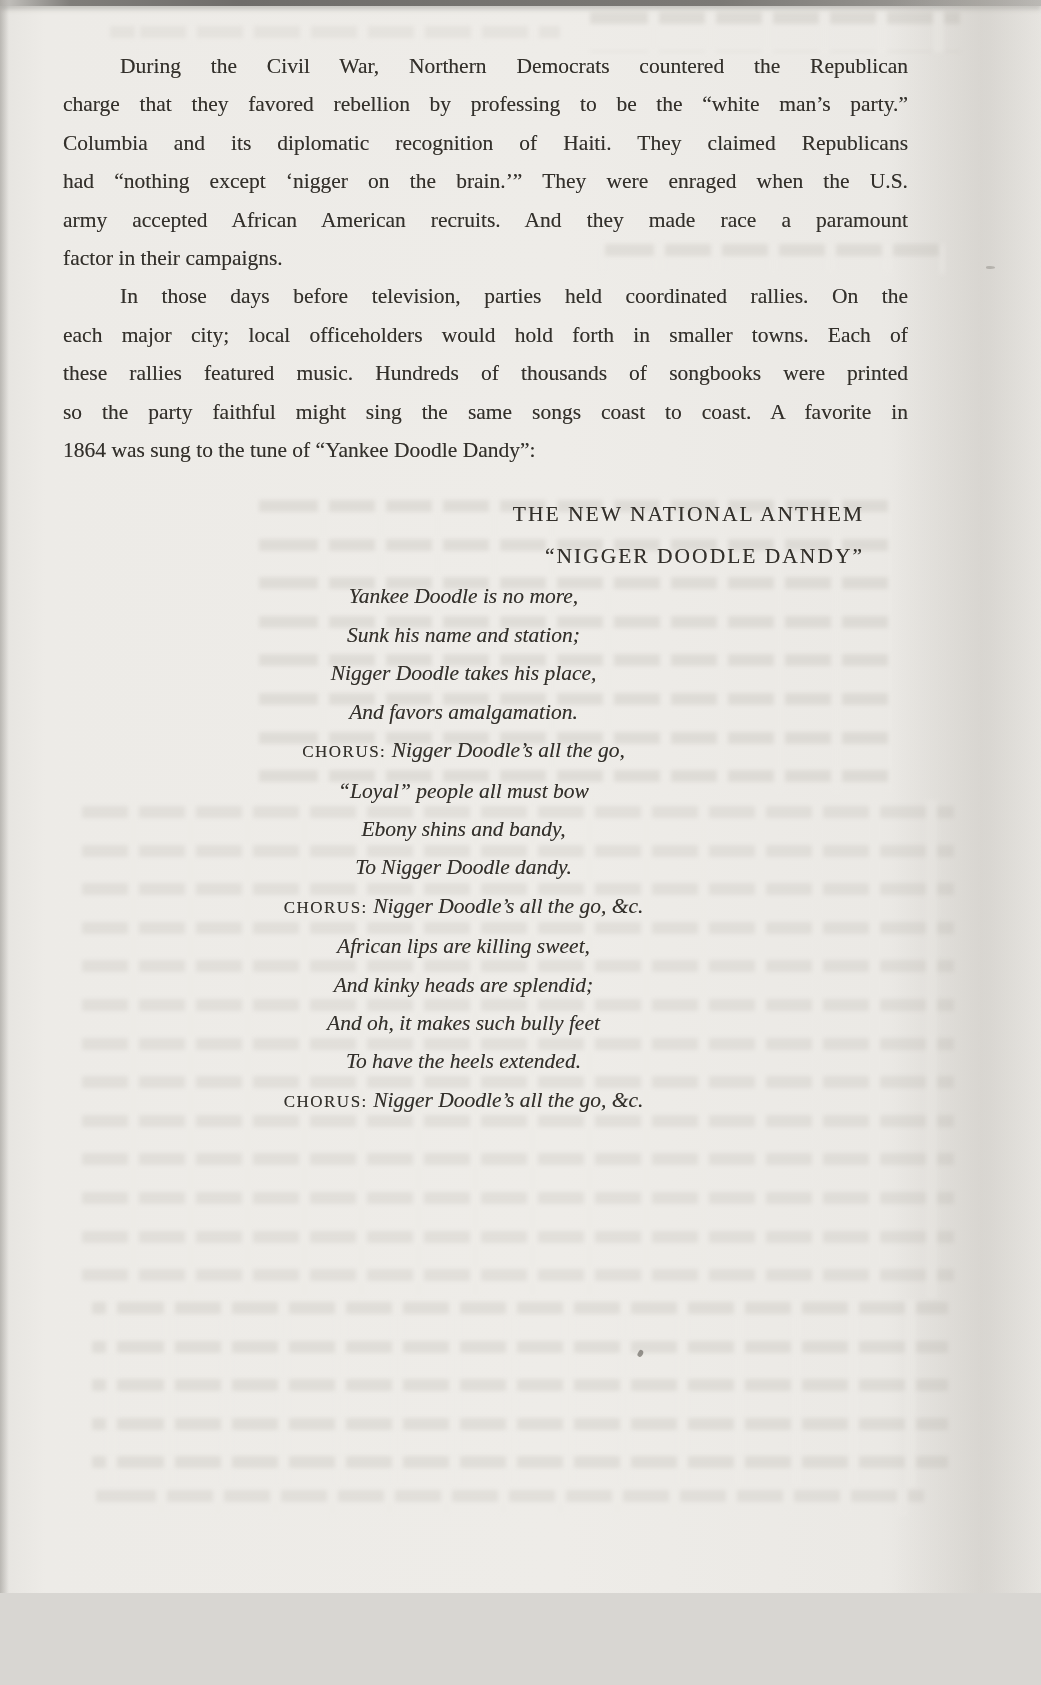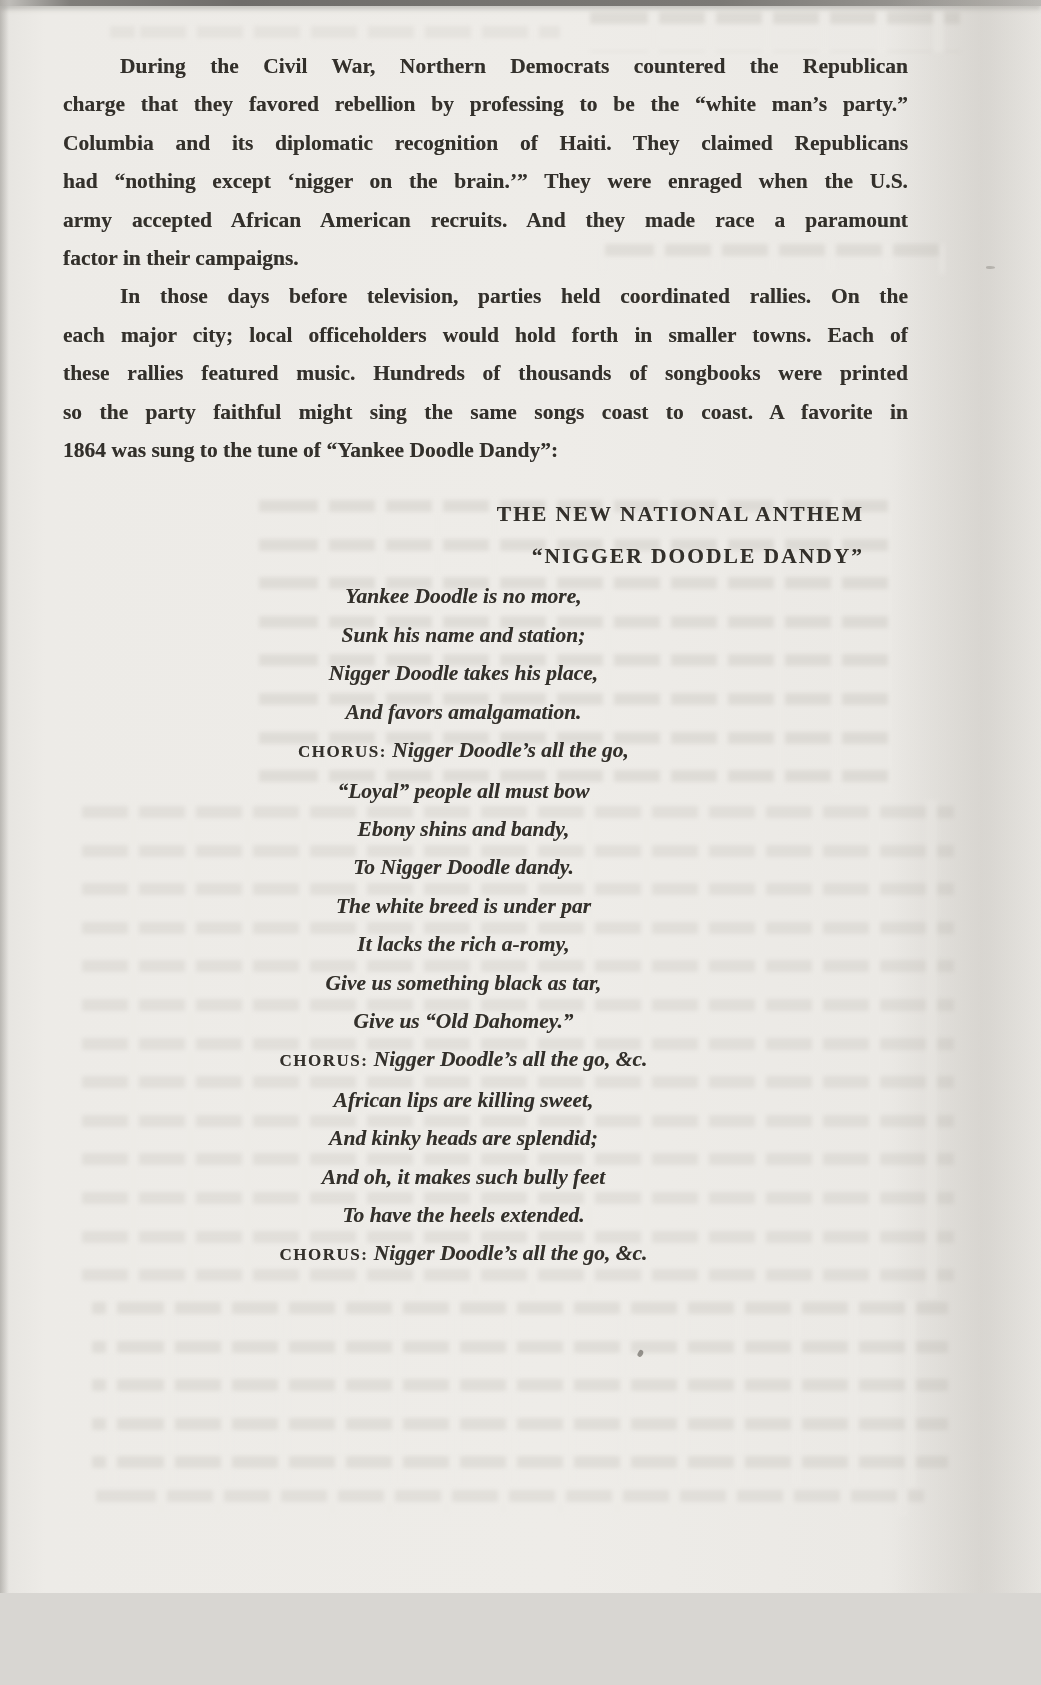--- a/index.html
+++ b/index.html
@@ -1,21 +1,20 @@
 <!DOCTYPE html>
 <html><head>
 <meta charset="utf-8">
 <style>
   html,body{margin:0;padding:0;background:#d8d6d2;}
   .page{
     position:relative;width:1041px;height:1593px;overflow:hidden;
     background:linear-gradient(to right,#e6e4e0 0px,#edebe7 45px,#eeece8 560px,#ebe9e5 880px,#e3e1dd 990px,#e9e7e3 1041px);
     font-family:"Liberation Serif","DejaVu Serif",serif;
     color:#33302b;
-    font-weight:bold;
   }
   .edge-top{position:absolute;left:0;top:0;width:1041px;height:6px;
     background:linear-gradient(to right,#c8c6c2 0,#807e7a 70px,#6f6d6a 240px,#7b7975 720px,#a09e9a 980px,#b8b6b2 1041px);
     box-shadow:0 3px 5px rgba(110,108,104,.35);}
   .edge-left{position:absolute;left:0;top:0;width:9px;height:1685px;
     background:linear-gradient(to right,rgba(150,147,142,.55),rgba(237,235,231,0));}
   .edge-right{position:absolute;right:0;top:0;width:150px;height:1685px;
     background:linear-gradient(to right,rgba(190,186,179,0) 0%,rgba(190,186,179,.30) 60%,rgba(212,209,203,.12) 100%);}
 
   
@@ -101,26 +100,20 @@
         <div class="verse-line">And favors amalgamation.</div>
       </div>
 
       <div class="stanza">
         <div class="verse-line"><span class="chorus-label">CHORUS:</span> <span>Nigger Doodle’s all the go,</span></div>
         <div class="verse-line">“Loyal” people all must bow</div>
         <div class="verse-line">Ebony shins and bandy,</div>
         <div class="verse-line">To Nigger Doodle dandy.</div>
       </div>
 
-      <div class="stanza">
-        <div class="verse-line">The white breed is under par</div>
-        <div class="verse-line">It lacks the rich a-romy,</div>
-        <div class="verse-line">Give us something black as tar,</div>
-        <div class="verse-line">Give us “Old Dahomey.”</div>
-      </div>
 
       <div class="stanza">
         <div class="verse-line"><span class="chorus-label">CHORUS:</span> <span>Nigger Doodle’s all the go, &amp;c.</span></div>
       </div>
 
       <div class="stanza">
         <div class="verse-line">African lips are killing sweet,</div>
         <div class="verse-line">And kinky heads are splendid;</div>
         <div class="verse-line">And oh, it makes such bully feet</div>
         <div class="verse-line">To have the heels extended.</div>

